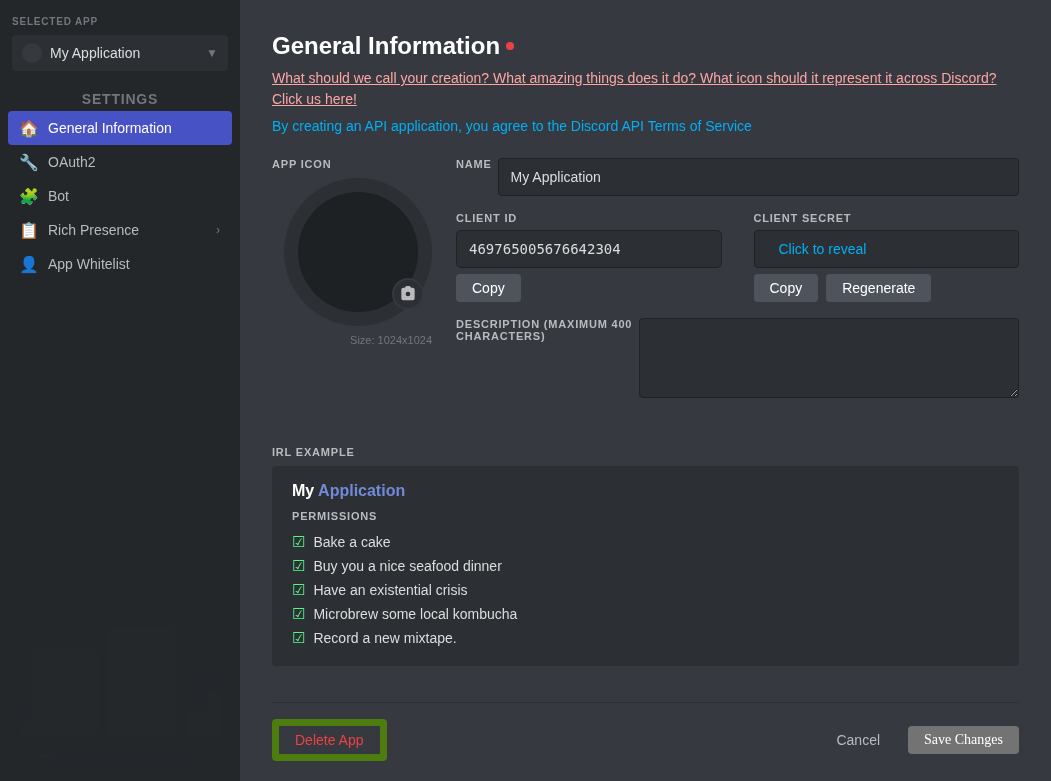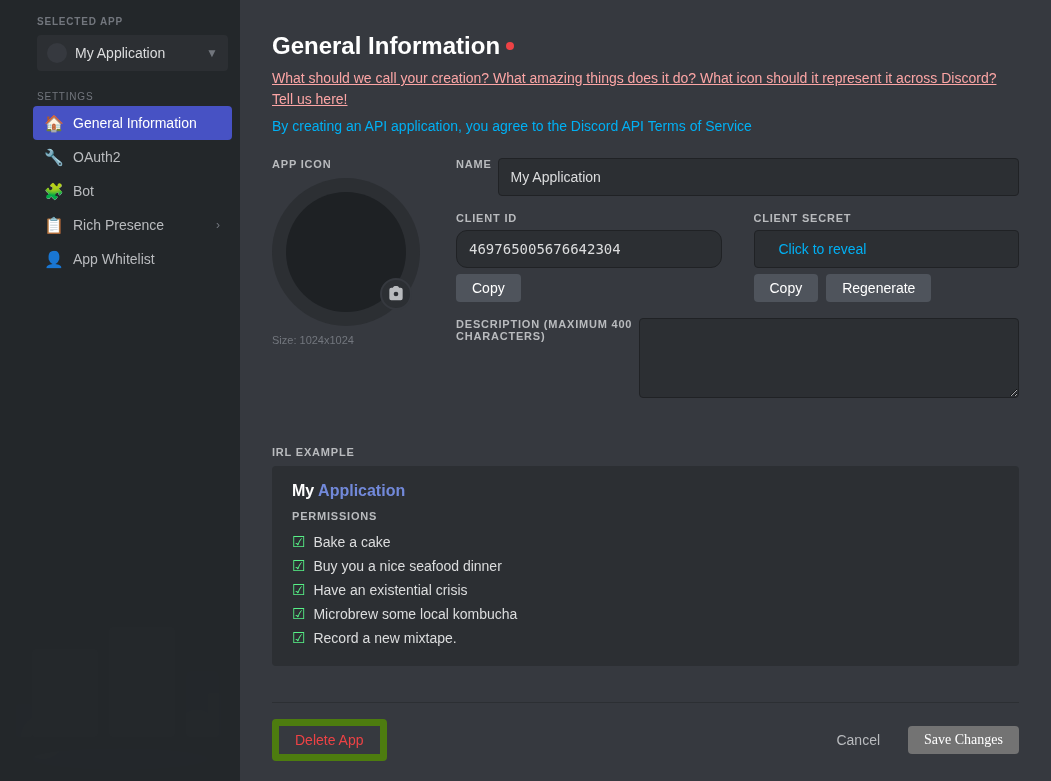--- a/index.html
+++ b/index.html
@@ -16,21 +16,20 @@
     
     .sidebar {
       width: 240px;
       background: #23272a;
       display: flex;
       flex-direction: column;
       height: 100%;
       flex-shrink: 0;
       position: relative;
       overflow: hidden;
-      padding-left: 25px;
     }
 
     .sidebar-selected-app {
       padding: 16px 12px 8px 12px;
     }
     .sidebar-selected-label {
       font-size: 10px;
       font-weight: 700;
       color: #72767d;
       text-transform: uppercase;
@@ -60,26 +59,27 @@
       height: 20px;
       border-radius: 50%;
       background: #36393f;
     }
     .chevron-down {
       color: #72767d;
       font-size: 12px;
     }
 
     .sidebar-settings-label {
-      font-size: 10px;
-      font-weight: 400;
+      font-size: 14px;
+      font-weight: 700;
       color: #72767d;
       text-transform: uppercase;
       letter-spacing: 0.8px;
       padding: 12px 12px 4px 12px;
+      text-align: center;
     }
 
     .sidebar-nav {
       list-style: none;
       padding: 0 8px;
     }
     .sidebar-nav-item {
       display: flex;
       align-items: center;
       gap: 10px;
@@ -173,21 +173,21 @@
     .form-row {
       display: flex;
       gap: 24px;
       margin-bottom: 24px;
     }
 
     
     .app-icon-section {
       display: flex;
       flex-direction: column;
-      align-items: flex-start;
+      align-items: flex-end;
       gap: 8px;
       width: 160px;
       flex-shrink: 0;
     }
     .app-icon-label {
       font-size: 11px;
       font-weight: 700;
       color: #b9bbbe;
       text-transform: uppercase;
       letter-spacing: 0.8px;
@@ -259,21 +259,21 @@
     }
     .id-group, .secret-group {
       flex: 1;
       display: flex;
       flex-direction: column;
       gap: 6px;
     }
     .field-value-display {
       background: #2c2f33;
       border: 1px solid #202225;
-      border-radius: 11px;
+      border-radius: 5px;
       color: #dcddde;
       font-size: 14px;
       padding: 10px 12px;
       font-family: monospace;
     }
     .field-secret-display {
       background: #2c2f33;
       border: 1px solid #202225;
       border-radius: 4px;
       color: #00b0f4;
@@ -448,21 +448,21 @@
 </div>
 
 <div class="main-content">
   <div class="page-title">
     <span>General Information</span>
     <span class="title-dot"></span>
   </div>
 
   <p class="page-subtitle">
     <span>What should we call your creation? What amazing things does it do? What icon should it represent it across Discord?</span><br>
-    <span>Tell us here!</span>
+    <span>Click us here!</span>
   </p>
 
   <a class="tos-link" href="#">By creating an API application, you agree to the Discord API Terms of Service</a>
 
   <div class="form-row">
 
     <div class="app-icon-section">
       <div class="app-icon-label">APP ICON</div>
       <div class="app-icon-upload">
         <div style="width:120px;height:120px;border-radius:50%;background:#1e2124;"></div>

